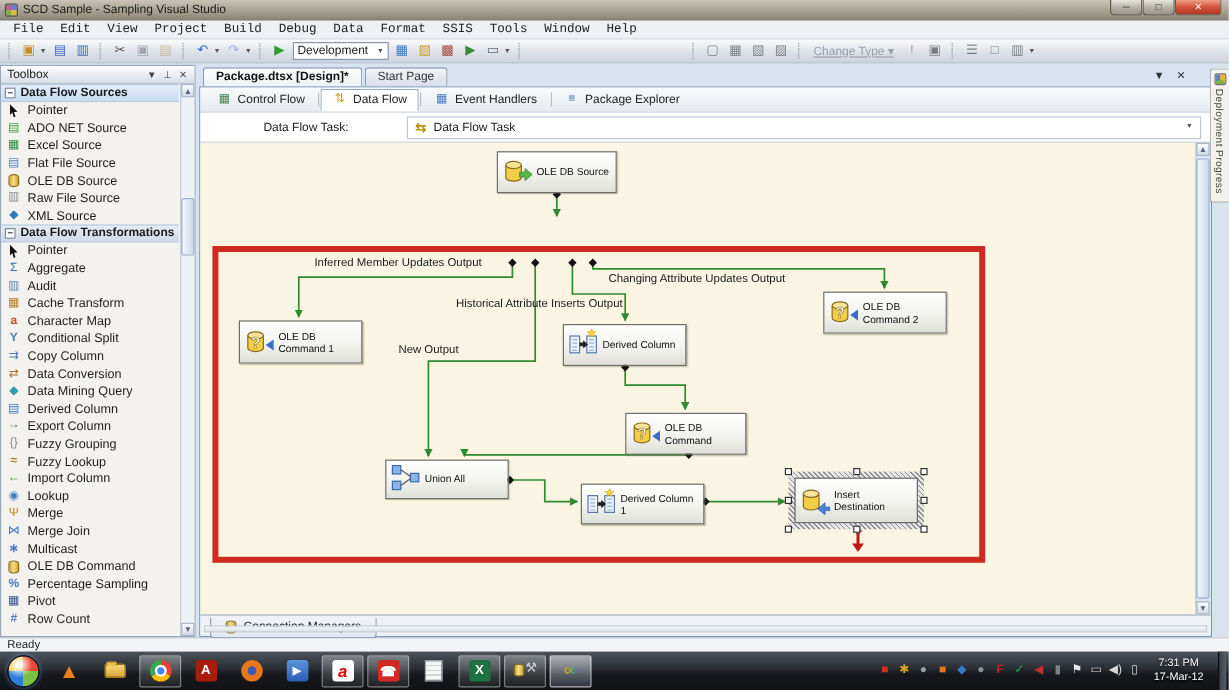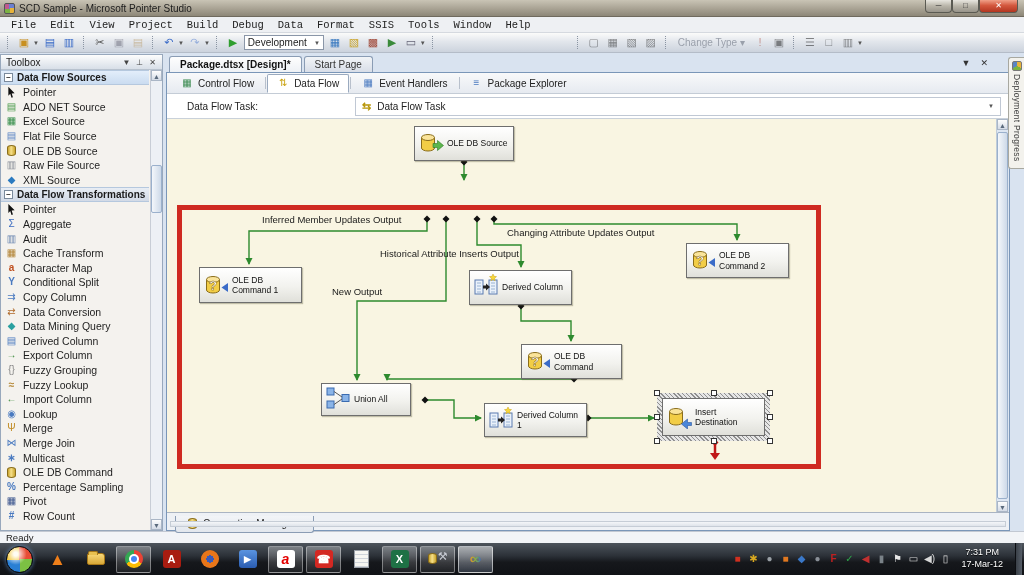--- a/index.html
+++ b/index.html
@@ -26,21 +26,21 @@
   .toolbar { height:20px; flex:none; display:flex; align-items:center; gap:3px; padding-left:4px;
     background:linear-gradient(#fbfbfa,#e2e6ec 45%,#ccd3dd); border-bottom:1px solid #b4bcc8; }
   .grip { width:3px; height:13px; flex:none; border-left:1px dotted #8a94a2; margin:0 3px; }
   .tbico { width:16px; height:15px; flex:none; display:flex; align-items:center; justify-content:center;
     font-size:11px; line-height:1; border-radius:2px; }
   .tbico.dis { opacity:.45; }
   .ddarrow { font-size:6px; color:#555; margin-left:-2px; }
   .combo { height:15px; background:#fff; border:1px solid #8a96a8; display:flex; align-items:center;
     font-size:10px; padding:0 3px; gap:4px; color:#222; }
   .combo .ddarrow { margin-left:auto; }
-  .changetype { font-size:10px; color:#9aa0ab; padding:0 4px; }
+  .changetype { font-size:10px; color:#9aa0ab; padding:0 4px;text-decoration:underline; }
 
   
   .workspace { flex:1; position:relative; background:#d9e3f0; }
 
   
   .toolbox { position:absolute; left:0; top:1px; width:163px; bottom:0; background:#f4f2ee;
     border:1px solid #98a8bc; display:flex; flex-direction:column; }
   .tbx-header { height:15px; flex:none; display:flex; align-items:center; padding:0 3px 0 5px; font-size:10px; color:#222;
     background:linear-gradient(#fdfdfd,#d8dfe8); border-bottom:1px solid #b8c2ce; }
   .tbx-header .t { flex:1; }
@@ -68,21 +68,21 @@
   .doctab-btns { position:absolute; right:22px; top:5px; display:flex; gap:10px; font-size:9px; color:#333; }
   .docframe { position:absolute; top:19px; left:0; right:0; bottom:0; border:1px solid #7a96b8; background:#fff; display:flex; flex-direction:column; }
 
   .designertabs { height:21px; flex:none; display:flex; align-items:flex-end; gap:1px; padding:2px 0 0 4px;
     background:linear-gradient(#f8f9fa,#e6eaf0); border-bottom:1px solid #c4ccd6; }
   .dtab { display:flex; align-items:center; gap:5px; padding:2px 9px 3px; font-size:10px; color:#222; border:1px solid transparent; }
   .dtab.active { background:#fff; border:1px solid #9aaabf; border-bottom-color:#fff; border-radius:2px 2px 0 0; }
   .dtab-sep { width:1px; height:12px; background:#b8c0cc; margin-bottom:4px; }
   .dtab-ic { width:12px; height:12px; display:flex; align-items:center; justify-content:center; font-size:10px; line-height:1; }
 
-  .taskrow { height:25px; flex:none; display:flex; align-items:center; background:#fff; border-bottom:1px solid #c9d1da; padding:0 8px 0 20px; font-size:10px; color:#222; }
+  .taskrow { height:25px; flex:none; display:flex; align-items:center; background:#fff; border-bottom:1px solid #c9d1da; padding:0 8px 0 4px; font-size:10px; color:#222;text-align:center; }
   .taskrow .lbl { width:168px; flex:none; }
   .dft-combo { flex:1; height:19px; border:1px solid #c0c8d4; display:flex; align-items:center; gap:6px; padding:0 6px; }
   .dft-ic { color:#b8960a; font-weight:bold; font-size:11px; }
 
   .docbody { flex:1; display:flex; min-height:0; }
   .surface { flex:1; position:relative; background:#f9f5e2; overflow:hidden; }
   .vscroll { width:13px; flex:none; position:relative; background:#dde6f2; border-left:1px solid #c0ccda; }
 
   
   .node { position:absolute; display:flex; align-items:center; gap:3px; padding:2px 3px;
@@ -136,21 +136,21 @@
   .page-ic { width:15px; height:18px; background:repeating-linear-gradient(#f6f6f2 0 3px,#cfd4da 3px 4px); border:1px solid #9aa0a8; }
   .sq { border-radius:3px; display:flex; align-items:center; justify-content:center; color:#fff; font-weight:bold; }
 </style>
 </head>
 <body>
 
 <div class="screen">
 
   <div class="titlebar">
     <span class="vs-appicon"></span>
-    <span>SCD Sample - Microsoft Pointer Studio</span>
+    <span>SCD Sample - Sampling Visual Studio</span>
     <div class="wincontrols">
       <div class="winbtn">─</div>
       <div class="winbtn">□</div>
       <div class="winbtn close">✕</div>
     </div>
   </div>
 
   <div class="menubar" id="menubar">
       <div class="menuitem">File</div>
       <div class="menuitem">Edit</div>
@@ -462,21 +462,21 @@
                     <path d="M25 12 v9 l-6.5 -4.5 z" fill="#3a6bc8"></path>
                   </svg></span><span>OLE DB
 Command 2</span></div>
               <div class="node" style="left: 354px; top: 225px; width: 101px; height: 35px;"><span class="nicon"><svg width="26" height="26" viewBox="0 0 26 26">
                     <path d="M3.5 8.5 v10.5 a6.5 3 0 0 0 13 0 V8.5" fill="#f2cd46" stroke="#8a6d1a"></path>
                     <ellipse cx="10" cy="8.5" rx="6.5" ry="3" fill="#fae49a" stroke="#8a6d1a"></ellipse>
                     <text x="10" y="19" font-size="13" font-weight="bold" fill="#fff" stroke="#7a5a10" stroke-width="0.4" text-anchor="middle">?</text>
                     <path d="M25 12 v9 l-6.5 -4.5 z" fill="#3a6bc8"></path>
                   </svg></span><span>OLE DB
 Command</span></div>
-              <div class="node" style="left: 154px; top: 264px; width: 90px; height: 33px;"><span class="nicon"><svg width="26" height="26" viewBox="0 0 26 26">
+              <div class="node" style="left: 154px; top: 264px; width: 103px; height: 33px;"><span class="nicon"><svg width="26" height="26" viewBox="0 0 26 26">
                     <g fill="#8ab4e8" stroke="#3a6bb0">
                       <rect x="2" y="3" width="7" height="7"></rect>
                       <rect x="2" y="16" width="7" height="7"></rect>
                       <rect x="17" y="9.5" width="7" height="7"></rect>
                     </g>
                     <g stroke="#555" fill="none">
                       <path d="M9 6.5 L17 12"></path>
                       <path d="M9 19.5 L17 14"></path>
                     </g>
                   </svg></span><span>Union All</span></div>

